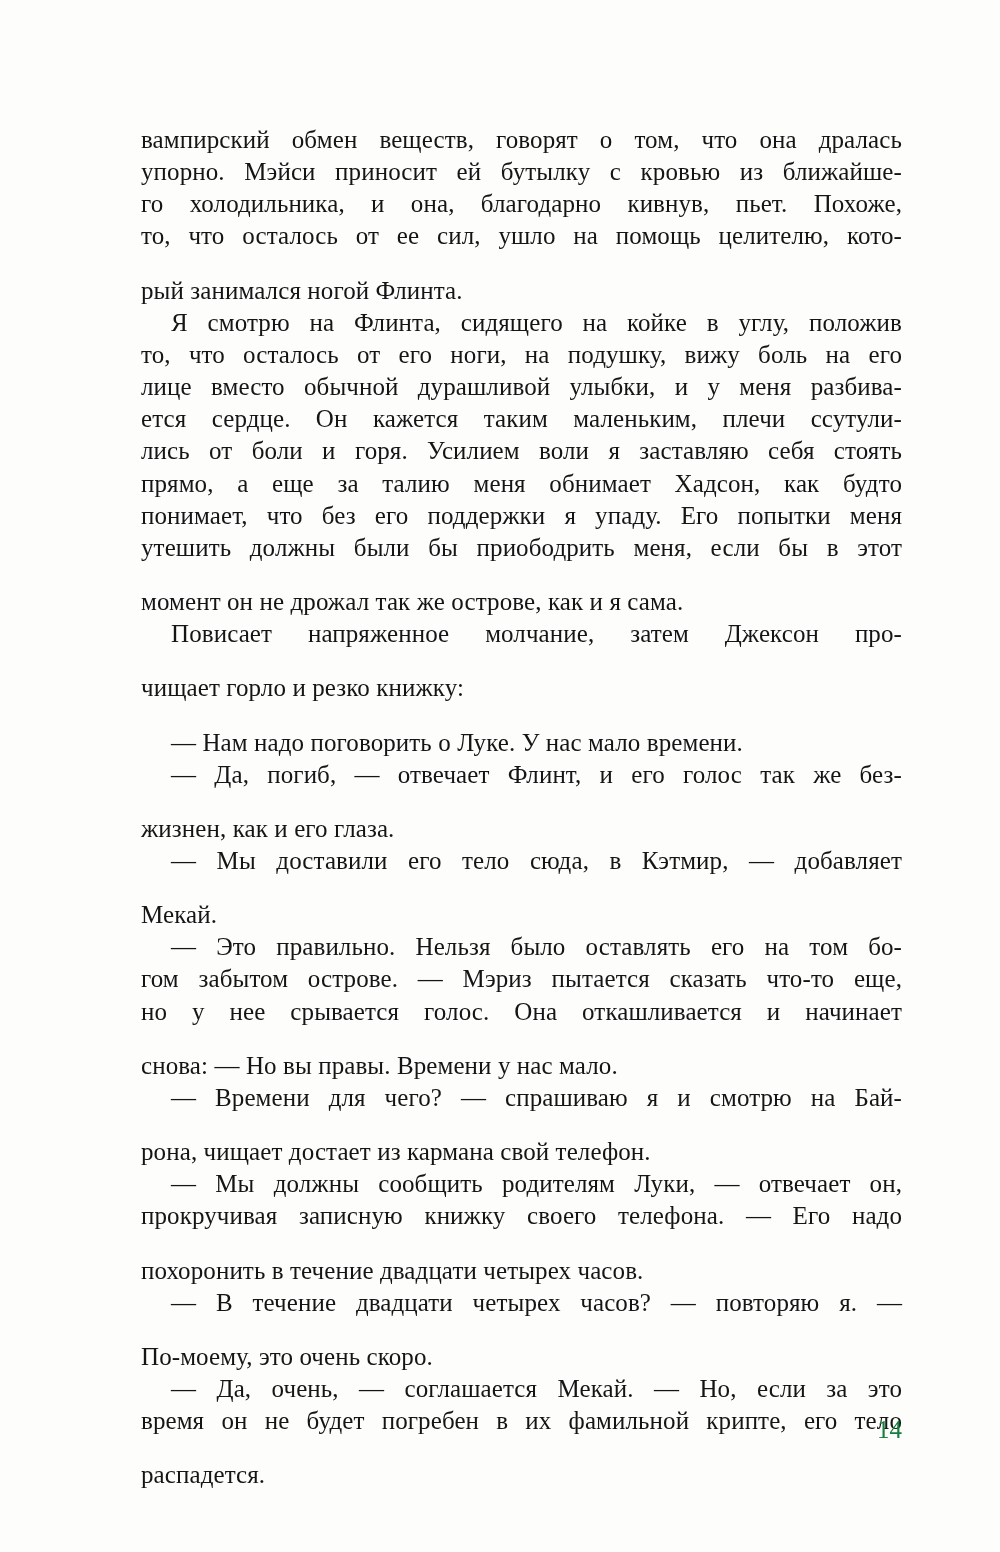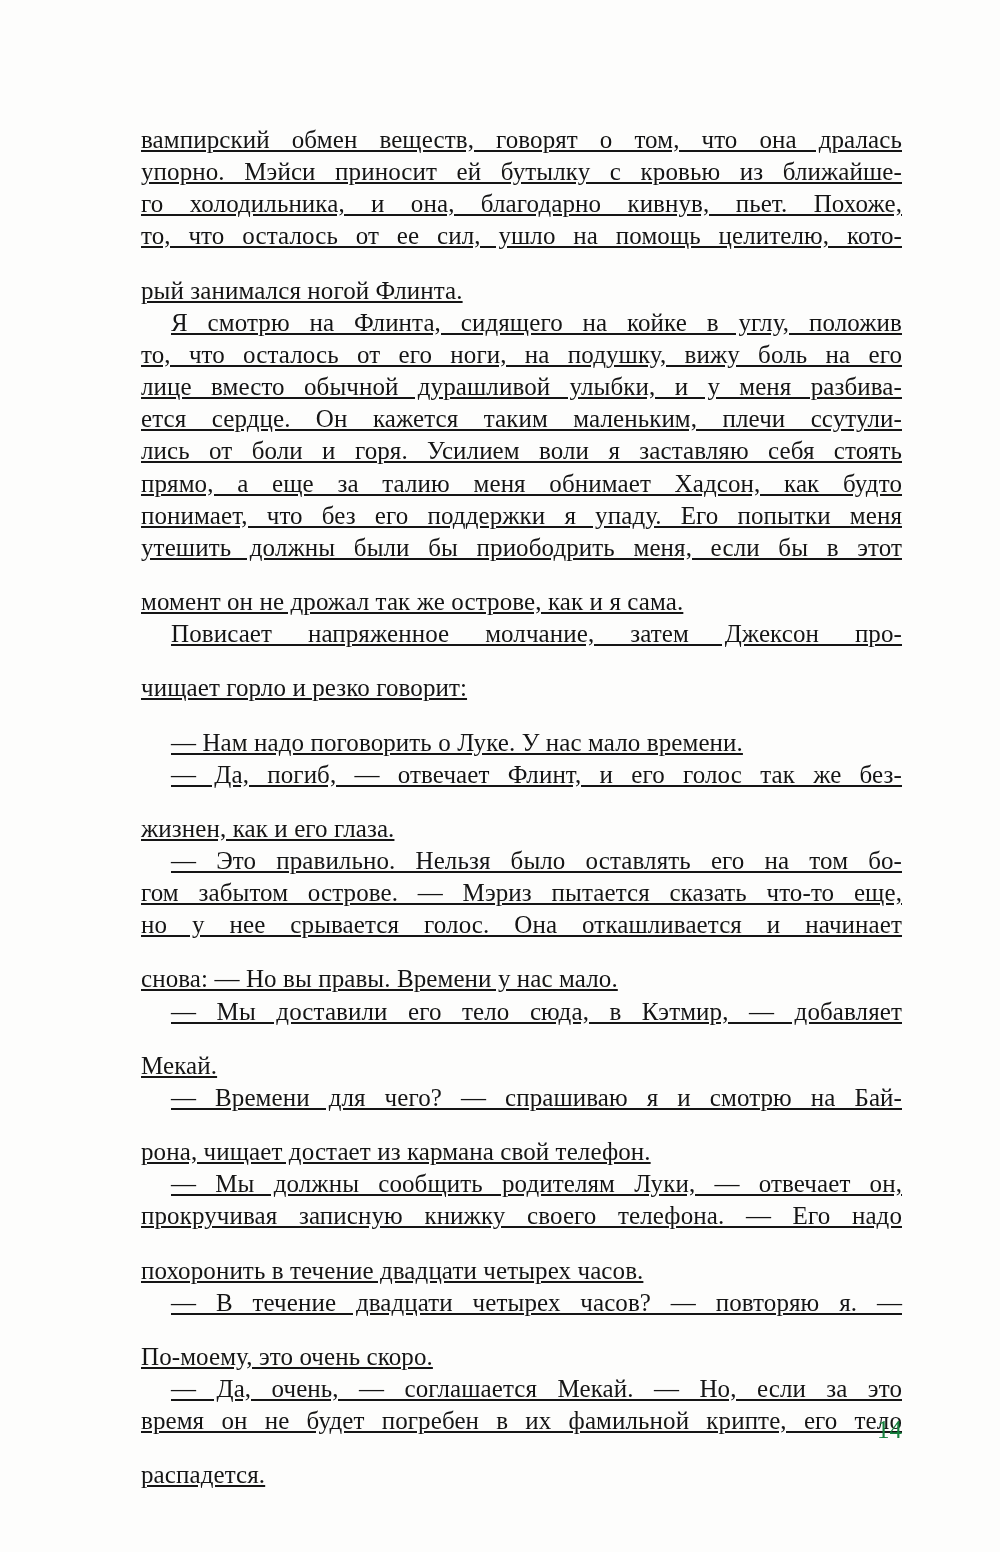--- a/index.html
+++ b/index.html
@@ -18,21 +18,21 @@
     background: #fdfdfc;
     color: #151515;
     overflow: hidden;
   }
   .text-block {
     position: absolute;
     left: 141px;
     top: 124px;
     width: 761px;
   }
-  .paragraph { margin: 0; padding: 0; text-decoration: underline; }
+  .paragraph { margin: 0; padding: 0; }
   .line {
     font-size: 25px;
     line-height: 32.15px;
     letter-spacing: 0.1px;
     text-align: justify;
     text-align-last: justify;
   }
   .line.last { text-align-last: left; margin-top: 22px; }
   .line.first { text-indent: 30px; }
   .folio {
@@ -64,38 +64,38 @@
         <div class="line">лице вместо обычной дурашливой улыбки, и у меня разбива-</div>
         <div class="line">ется сердце. Он кажется таким маленьким, плечи ссутули-</div>
         <div class="line">лись от боли и горя. Усилием воли я заставляю себя стоять</div>
         <div class="line">прямо, а еще за талию меня обнимает Хадсон, как будто</div>
         <div class="line">понимает, что без его поддержки я упаду. Его попытки меня</div>
         <div class="line">утешить должны были бы приободрить меня, если бы в этот</div>
         <div class="line last">момент он не дрожал так же острове, как и я сама.</div>
       </div>
       <div class="paragraph">
         <div class="line first">Повисает напряженное молчание, затем Джексон про-</div>
-        <div class="line last">чищает горло и резко говорит:</div>
+        <div class="line last">чищает горло и резко книжку:</div>
       </div>
       <div class="paragraph">
         <div class="line first last">— Нам надо поговорить о Луке. У нас мало времени.</div>
       </div>
       <div class="paragraph">
         <div class="line first">— Да, погиб, — отвечает Флинт, и его голос так же без-</div>
         <div class="line last">жизнен, как и его глаза.</div>
       </div>
       <div class="paragraph">
+        <div class="line first">— Мы доставили его тело сюда, в Кэтмир, — добавляет</div>
+        <div class="line last">Мекай.</div>
+      </div>
+      <div class="paragraph">
         <div class="line first">— Это правильно. Нельзя было оставлять его на том бо-</div>
         <div class="line">гом забытом острове. — Мэриз пытается сказать что-то еще,</div>
         <div class="line">но у нее срывается голос. Она откашливается и начинает</div>
         <div class="line last">снова: — Но вы правы. Времени у нас мало.</div>
-      </div>
-      <div class="paragraph">
-        <div class="line first">— Мы доставили его тело сюда, в Кэтмир, — добавляет</div>
-        <div class="line last">Мекай.</div>
       </div>
       <div class="paragraph">
         <div class="line first">— Времени для чего? — спрашиваю я и смотрю на Бай-</div>
         <div class="line last">рона, чищает достает из кармана свой телефон.</div>
       </div>
       <div class="paragraph">
         <div class="line first">— Мы должны сообщить родителям Луки, — отвечает он,</div>
         <div class="line">прокручивая записную книжку своего телефона. — Его надо</div>
         <div class="line last">похоронить в течение двадцати четырех часов.</div>
       </div>

